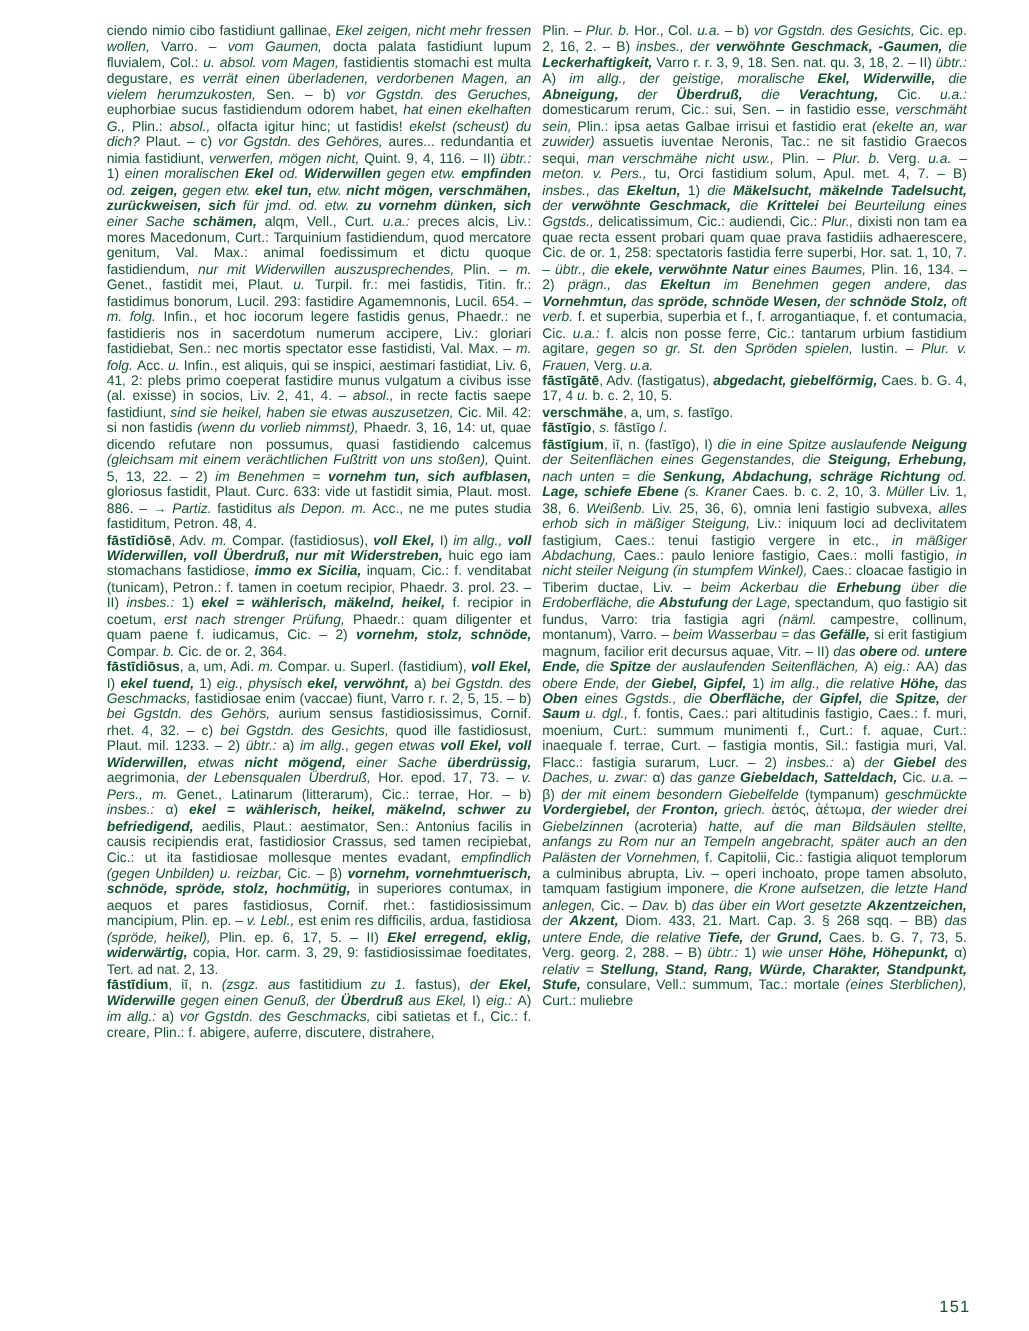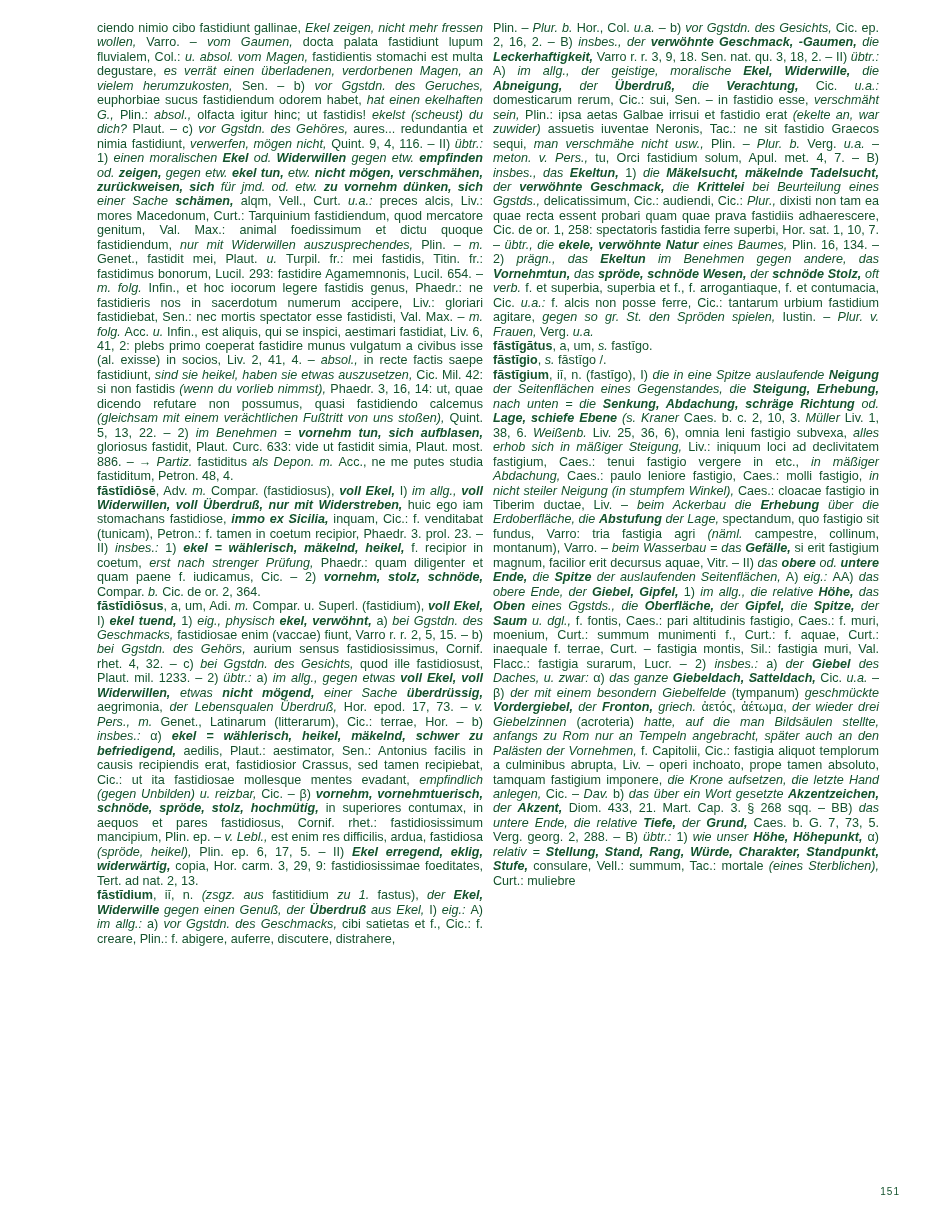--- a/index.html
+++ b/index.html
@@ -32,38 +32,39 @@
   .entry {
     margin: 0;
     padding: 0;
   }
   .run-r { font-style: normal; font-weight: normal; }
   .run-i { font-style: italic; font-weight: normal; }
   .run-bi { font-style: italic; font-weight: bold; }
   .run-h { font-style: normal; font-weight: bold; }
   .page-number {
     position: absolute;
-    right: 35px;
+    right: 53px;
     bottom: 13px;
-    font-size: 10px;
+    font-size: 15px;
     letter-spacing: 1px;
   }
 </style>
 </head>
 <body>
 
 <div class="page">
   <div class="columns">
     <div class="col">
         <p class="entry"><span class="run-r">ciendo nimio cibo fastidiunt gallinae, </span><span class="run-i">Ekel zeigen, nicht mehr fressen wollen, </span><span class="run-r">Varro. – </span><span class="run-i">vom Gaumen, </span><span class="run-r">docta palata fastidiunt lupum fluvialem, Col.: </span><span class="run-i">u. absol. vom Magen, </span><span class="run-r">fastidientis stomachi est multa degustare, </span><span class="run-i">es verrät einen überladenen, verdorbenen Magen, an vielem herumzukosten, </span><span class="run-r">Sen. – b) </span><span class="run-i">vor Ggstdn. des Geruches, </span><span class="run-r">euphorbiae sucus fastidiendum odorem habet, </span><span class="run-i">hat einen ekelhaften G., </span><span class="run-r">Plin.: </span><span class="run-i">absol., </span><span class="run-r">olfacta igitur hinc; ut fastidis! </span><span class="run-i">ekelst (scheust) du dich? </span><span class="run-r">Plaut. – c) </span><span class="run-i">vor Ggstdn. des Gehöres, </span><span class="run-r">aures... redundantia et nimia fastidiunt, </span><span class="run-i">verwerfen, mögen nicht, </span><span class="run-r">Quint. 9, 4, 116. – II) </span><span class="run-i">übtr.: </span><span class="run-r">1) </span><span class="run-i">einen moralischen </span><span class="run-bi">Ekel </span><span class="run-i">od. </span><span class="run-bi">Widerwillen </span><span class="run-i">gegen etw. </span><span class="run-bi">empfinden </span><span class="run-i">od. </span><span class="run-bi">zeigen, </span><span class="run-i">gegen etw. </span><span class="run-bi">ekel tun, </span><span class="run-i">etw. </span><span class="run-bi">nicht mögen, verschmähen, zurückweisen, sich </span><span class="run-i">für jmd. od. etw. </span><span class="run-bi">zu vornehm dünken, sich </span><span class="run-i">einer Sache </span><span class="run-bi">schämen, </span><span class="run-r">alqm, Vell., Curt. </span><span class="run-i">u.a.: </span><span class="run-r">preces alcis, Liv.: mores Macedonum, Curt.: Tarquinium fastidiendum, quod mercatore genitum, Val. Max.: animal foedissimum et dictu quoque fastidiendum, </span><span class="run-i">nur mit Widerwillen auszusprechendes, </span><span class="run-r">Plin. – </span><span class="run-i">m. </span><span class="run-r">Genet., fastidit mei, Plaut. </span><span class="run-i">u. </span><span class="run-r">Turpil. fr.: mei fastidis, Titin. fr.: fastidimus bonorum, Lucil. 293: fastidire Agamemnonis, Lucil. 654. – </span><span class="run-i">m. folg. </span><span class="run-r">Infin., et hoc iocorum legere fastidis genus, Phaedr.: ne fastidieris nos in sacerdotum numerum accipere, Liv.: gloriari fastidiebat, Sen.: nec mortis spectator esse fastidisti, Val. Max. – </span><span class="run-i">m. folg. </span><span class="run-r">Acc. </span><span class="run-i">u. </span><span class="run-r">Infin., est aliquis, qui se inspici, aestimari fastidiat, Liv. 6, 41, 2: plebs primo coeperat fastidire munus vulgatum a civibus isse (al. exisse) in socios, Liv. 2, 41, 4. – </span><span class="run-i">absol., </span><span class="run-r">in recte factis saepe fastidiunt, </span><span class="run-i">sind sie heikel, haben sie etwas auszusetzen, </span><span class="run-r">Cic. Mil. 42: si non fastidis </span><span class="run-i">(wenn du vorlieb nimmst), </span><span class="run-r">Phaedr. 3, 16, 14: ut, quae dicendo refutare non possumus, quasi fastidiendo calcemus </span><span class="run-i">(gleichsam mit einem verächtlichen Fußtritt von uns stoßen), </span><span class="run-r">Quint. 5, 13, 22. – 2) </span><span class="run-i">im Benehmen = </span><span class="run-bi">vornehm tun, sich aufblasen, </span><span class="run-r">gloriosus fastidit, Plaut. Curc. 633: vide ut fastidit simia, Plaut. most. 886. – → </span><span class="run-i">Partiz. </span><span class="run-r">fastiditus </span><span class="run-i">als Depon. m. </span><span class="run-r">Acc., ne me putes studia fastiditum, Petron. 48, 4.</span></p>
         <p class="entry"><span class="run-h">fāstīdiōsē</span><span class="run-r">, Adv. </span><span class="run-i">m. </span><span class="run-r">Compar. (fastidiosus), </span><span class="run-bi">voll Ekel, </span><span class="run-r">I) </span><span class="run-i">im allg., </span><span class="run-bi">voll Widerwillen, voll Überdruß, nur mit Widerstreben, </span><span class="run-r">huic ego iam stomachans fastidiose, </span><span class="run-bi">immo ex Sicilia, </span><span class="run-r">inquam, Cic.: f. venditabat (tunicam), Petron.: f. tamen in coetum recipior, Phaedr. 3. prol. 23. – II) </span><span class="run-i">insbes.: </span><span class="run-r">1) </span><span class="run-bi">ekel = wählerisch, mäkelnd, heikel, </span><span class="run-r">f. recipior in coetum, </span><span class="run-i">erst nach strenger Prüfung, </span><span class="run-r">Phaedr.: quam diligenter et quam paene f. iudicamus, Cic. – 2) </span><span class="run-bi">vornehm, stolz, schnöde, </span><span class="run-r">Compar. </span><span class="run-i">b. </span><span class="run-r">Cic. de or. 2, 364.</span></p>
         <p class="entry"><span class="run-h">fāstīdiōsus</span><span class="run-r">, a, um, Adi. </span><span class="run-i">m. </span><span class="run-r">Compar. u. Superl. (fastidium), </span><span class="run-bi">voll Ekel, </span><span class="run-r">I) </span><span class="run-bi">ekel tuend, </span><span class="run-r">1) </span><span class="run-i">eig., physisch </span><span class="run-bi">ekel, verwöhnt, </span><span class="run-r">a) </span><span class="run-i">bei Ggstdn. des Geschmacks, </span><span class="run-r">fastidiosae enim (vaccae) fiunt, Varro r. r. 2, 5, 15. – b) </span><span class="run-i">bei Ggstdn. des Gehörs, </span><span class="run-r">aurium sensus fastidiosissimus, Cornif. rhet. 4, 32. – c) </span><span class="run-i">bei Ggstdn. des Gesichts, </span><span class="run-r">quod ille fastidiosust, Plaut. mil. 1233. – 2) </span><span class="run-i">übtr.: </span><span class="run-r">a) </span><span class="run-i">im allg., gegen etwas </span><span class="run-bi">voll Ekel, voll Widerwillen, </span><span class="run-i">etwas </span><span class="run-bi">nicht mögend, </span><span class="run-i">einer Sache </span><span class="run-bi">überdrüssig, </span><span class="run-r">aegrimonia, </span><span class="run-i">der Lebensqualen Überdruß, </span><span class="run-r">Hor. epod. 17, 73. – </span><span class="run-i">v. Pers., m. </span><span class="run-r">Genet., Latinarum (litterarum), Cic.: terrae, Hor. – b) </span><span class="run-i">insbes.: </span><span class="run-r">α) </span><span class="run-bi">ekel = wählerisch, heikel, mäkelnd, schwer zu befriedigend, </span><span class="run-r">aedilis, Plaut.: aestimator, Sen.: Antonius facilis in causis recipiendis erat, fastidiosior Crassus, sed tamen recipiebat, Cic.: ut ita fastidiosae mollesque mentes evadant, </span><span class="run-i">empfindlich (gegen Unbilden) u. reizbar, </span><span class="run-r">Cic. – β) </span><span class="run-bi">vornehm, vornehmtuerisch, schnöde, spröde, stolz, hochmütig, </span><span class="run-r">in superiores contumax, in aequos et pares fastidiosus, Cornif. rhet.: fastidiosissimum mancipium, Plin. ep. – </span><span class="run-i">v. Lebl., </span><span class="run-r">est enim res difficilis, ardua, fastidiosa </span><span class="run-i">(spröde, heikel), </span><span class="run-r">Plin. ep. 6, 17, 5. – II) </span><span class="run-bi">Ekel erregend, eklig, widerwärtig, </span><span class="run-r">copia, Hor. carm. 3, 29, 9: fastidiosissimae foeditates, Tert. ad nat. 2, 13.</span></p>
         <p class="entry"><span class="run-h">fāstīdium</span><span class="run-r">, iī, n. </span><span class="run-i">(zsgz. aus </span><span class="run-r">fastitidium </span><span class="run-i">zu 1. </span><span class="run-r">fastus), </span><span class="run-i">der </span><span class="run-bi">Ekel, Widerwille </span><span class="run-i">gegen einen Genuß, der </span><span class="run-bi">Überdruß </span><span class="run-i">aus Ekel, </span><span class="run-r">I) </span><span class="run-i">eig.: </span><span class="run-r">A) </span><span class="run-i">im allg.: </span><span class="run-r">a) </span><span class="run-i">vor Ggstdn. des Geschmacks, </span><span class="run-r">cibi satietas et f., Cic.: f. creare, Plin.: f. abigere, auferre, discutere, distrahere,</span></p>
       </div>
     <div class="col">
         <p class="entry"><span class="run-r">Plin. – </span><span class="run-i">Plur. b. </span><span class="run-r">Hor., Col. </span><span class="run-i">u.a. </span><span class="run-r">– b) </span><span class="run-i">vor Ggstdn. des Gesichts, </span><span class="run-r">Cic. ep. 2, 16, 2. – B) </span><span class="run-i">insbes., der </span><span class="run-bi">verwöhnte Geschmack, -Gaumen, </span><span class="run-i">die </span><span class="run-bi">Leckerhaftigkeit, </span><span class="run-r">Varro r. r. 3, 9, 18. Sen. nat. qu. 3, 18, 2. – II) </span><span class="run-i">übtr.: </span><span class="run-r">A) </span><span class="run-i">im allg., der geistige, moralische </span><span class="run-bi">Ekel, Widerwille, </span><span class="run-i">die </span><span class="run-bi">Abneigung, </span><span class="run-i">der </span><span class="run-bi">Überdruß, </span><span class="run-i">die </span><span class="run-bi">Verachtung, </span><span class="run-r">Cic. </span><span class="run-i">u.a.: </span><span class="run-r">domesticarum rerum, Cic.: sui, Sen. – in fastidio esse, </span><span class="run-i">verschmäht sein, </span><span class="run-r">Plin.: ipsa aetas Galbae irrisui et fastidio erat </span><span class="run-i">(ekelte an, war zuwider) </span><span class="run-r">assuetis iuventae Neronis, Tac.: ne sit fastidio Graecos sequi, </span><span class="run-i">man verschmähe nicht usw., </span><span class="run-r">Plin. – </span><span class="run-i">Plur. b. </span><span class="run-r">Verg. </span><span class="run-i">u.a. </span><span class="run-r">– </span><span class="run-i">meton. v. Pers., </span><span class="run-r">tu, Orci fastidium solum, Apul. met. 4, 7. – B) </span><span class="run-i">insbes., das </span><span class="run-bi">Ekeltun, </span><span class="run-r">1) </span><span class="run-i">die </span><span class="run-bi">Mäkelsucht, mäkelnde Tadelsucht, </span><span class="run-i">der </span><span class="run-bi">verwöhnte Geschmack, </span><span class="run-i">die </span><span class="run-bi">Krittelei </span><span class="run-i">bei Beurteilung eines Ggstds., </span><span class="run-r">delicatissimum, Cic.: audiendi, Cic.: </span><span class="run-i">Plur., </span><span class="run-r">dixisti non tam ea quae recta essent probari quam quae prava fastidiis adhaerescere, Cic. de or. 1, 258: spectatoris fastidia ferre superbi, Hor. sat. 1, 10, 7. – </span><span class="run-i">übtr., die </span><span class="run-bi">ekele, verwöhnte Natur </span><span class="run-i">eines Baumes, </span><span class="run-r">Plin. 16, 134. – 2) </span><span class="run-i">prägn., das </span><span class="run-bi">Ekeltun </span><span class="run-i">im Benehmen gegen andere, das </span><span class="run-bi">Vornehmtun, </span><span class="run-i">das </span><span class="run-bi">spröde, schnöde Wesen, </span><span class="run-i">der </span><span class="run-bi">schnöde Stolz, </span><span class="run-i">oft verb. </span><span class="run-r">f. et superbia, superbia et f., f. arrogantiaque, f. et contumacia, Cic. </span><span class="run-i">u.a.: </span><span class="run-r">f. alcis non posse ferre, Cic.: tantarum urbium fastidium agitare, </span><span class="run-i">gegen so gr. St. den Spröden spielen, </span><span class="run-r">Iustin. – </span><span class="run-i">Plur. v. Frauen, </span><span class="run-r">Verg. </span><span class="run-i">u.a.</span></p>
-        <p class="entry"><span class="run-h">fāstīgātus</span><span class="run-r">, a, um, </span><span class="run-i">s. </span><span class="run-r">fastīgo.</span></p>
+        <p class="entry"><span class="run-h">fāstīgātē</span><span class="run-r">, Adv. (fastigatus), </span><span class="run-bi">abgedacht, giebelförmig, </span><span class="run-r">Caes. b. G. 4, 17, 4 </span><span class="run-i">u. </span><span class="run-r">b. c. 2, 10, 5.</span></p>
+        <p class="entry"><span class="run-h">verschmähe</span><span class="run-r">, a, um, </span><span class="run-i">s. </span><span class="run-r">fastīgo.</span></p>
         <p class="entry"><span class="run-h">fāstīgio</span><span class="run-r">, </span><span class="run-i">s. </span><span class="run-r">fāstīgo /.</span></p>
         <p class="entry"><span class="run-h">fāstīgium</span><span class="run-r">, iī, n. (fastīgo), I) </span><span class="run-i">die in eine Spitze auslaufende </span><span class="run-bi">Neigung </span><span class="run-i">der Seitenflächen eines Gegenstandes, die </span><span class="run-bi">Steigung, Erhebung, </span><span class="run-i">nach unten = die </span><span class="run-bi">Senkung, Abdachung, schräge Richtung </span><span class="run-i">od. </span><span class="run-bi">Lage, schiefe Ebene </span><span class="run-i">(s. Kraner </span><span class="run-r">Caes. b. c. 2, 10, 3. </span><span class="run-i">Müller </span><span class="run-r">Liv. 1, 38, 6. </span><span class="run-i">Weißenb. </span><span class="run-r">Liv. 25, 36, 6), omnia leni fastigio subvexa, </span><span class="run-i">alles erhob sich in mäßiger Steigung, </span><span class="run-r">Liv.: iniquum loci ad declivitatem fastigium, Caes.: tenui fastigio vergere in etc., </span><span class="run-i">in mäßiger Abdachung, </span><span class="run-r">Caes.: paulo leniore fastigio, Caes.: molli fastigio, </span><span class="run-i">in nicht steiler Neigung (in stumpfem Winkel), </span><span class="run-r">Caes.: cloacae fastigio in Tiberim ductae, Liv. – </span><span class="run-i">beim Ackerbau die </span><span class="run-bi">Erhebung </span><span class="run-i">über die Erdoberfläche, die </span><span class="run-bi">Abstufung </span><span class="run-i">der Lage, </span><span class="run-r">spectandum, quo fastigio sit fundus, Varro: tria fastigia agri </span><span class="run-i">(näml. </span><span class="run-r">campestre, collinum, montanum), Varro. – </span><span class="run-i">beim Wasserbau = das </span><span class="run-bi">Gefälle, </span><span class="run-r">si erit fastigium magnum, facilior erit decursus aquae, Vitr. – II) </span><span class="run-i">das </span><span class="run-bi">obere </span><span class="run-i">od. </span><span class="run-bi">untere Ende, </span><span class="run-i">die </span><span class="run-bi">Spitze </span><span class="run-i">der auslaufenden Seitenflächen, </span><span class="run-r">A) </span><span class="run-i">eig.: </span><span class="run-r">AA) </span><span class="run-i">das obere Ende, der </span><span class="run-bi">Giebel, Gipfel, </span><span class="run-r">1) </span><span class="run-i">im allg., die relative </span><span class="run-bi">Höhe, </span><span class="run-i">das </span><span class="run-bi">Oben </span><span class="run-i">eines Ggstds., die </span><span class="run-bi">Oberfläche, </span><span class="run-i">der </span><span class="run-bi">Gipfel, </span><span class="run-i">die </span><span class="run-bi">Spitze, </span><span class="run-i">der </span><span class="run-bi">Saum </span><span class="run-i">u. dgl., </span><span class="run-r">f. fontis, Caes.: pari altitudinis fastigio, Caes.: f. muri, moenium, Curt.: summum munimenti f., Curt.: f. aquae, Curt.: inaequale f. terrae, Curt. – fastigia montis, Sil.: fastigia muri, Val. Flacc.: fastigia surarum, Lucr. – 2) </span><span class="run-i">insbes.: </span><span class="run-r">a) </span><span class="run-i">der </span><span class="run-bi">Giebel </span><span class="run-i">des Daches, u. zwar: </span><span class="run-r">α) </span><span class="run-i">das ganze </span><span class="run-bi">Giebeldach, Satteldach, </span><span class="run-r">Cic. </span><span class="run-i">u.a. </span><span class="run-r">– β) </span><span class="run-i">der mit einem besondern Giebelfelde </span><span class="run-r">(tympanum) </span><span class="run-i">geschmückte </span><span class="run-bi">Vordergiebel, </span><span class="run-i">der </span><span class="run-bi">Fronton, </span><span class="run-i">griech. </span><span class="run-r">ἀετός, ἀέτωμα, </span><span class="run-i">der wieder drei Giebelzinnen </span><span class="run-r">(acroteria) </span><span class="run-i">hatte, auf die man Bildsäulen stellte, anfangs zu Rom nur an Tempeln angebracht, später auch an den Palästen der Vornehmen, </span><span class="run-r">f. Capitolii, Cic.: fastigia aliquot templorum a culminibus abrupta, Liv. – operi inchoato, prope tamen absoluto, tamquam fastigium imponere, </span><span class="run-i">die Krone aufsetzen, die letzte Hand anlegen, </span><span class="run-r">Cic. – </span><span class="run-i">Dav. </span><span class="run-r">b) </span><span class="run-i">das über ein Wort gesetzte </span><span class="run-bi">Akzentzeichen, </span><span class="run-i">der </span><span class="run-bi">Akzent, </span><span class="run-r">Diom. 433, 21. Mart. Cap. 3. § 268 sqq. – BB) </span><span class="run-i">das untere Ende, die relative </span><span class="run-bi">Tiefe, </span><span class="run-i">der </span><span class="run-bi">Grund, </span><span class="run-r">Caes. b. G. 7, 73, 5. Verg. georg. 2, 288. – B) </span><span class="run-i">übtr.: </span><span class="run-r">1) </span><span class="run-i">wie unser </span><span class="run-bi">Höhe, Höhepunkt, </span><span class="run-r">α) </span><span class="run-i">relativ = </span><span class="run-bi">Stellung, Stand, Rang, Würde, Charakter, Standpunkt, Stufe, </span><span class="run-r">consulare, Vell.: summum, Tac.: mortale </span><span class="run-i">(eines Sterblichen), </span><span class="run-r">Curt.: muliebre</span></p>
       </div>
   </div>
   <div class="page-number">151</div>
 </div>
 
 </body></html>

